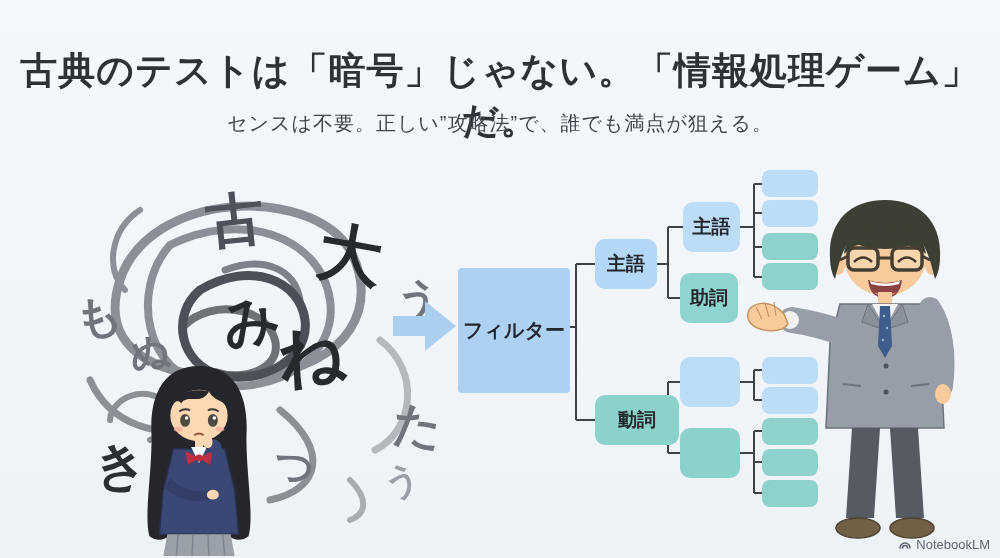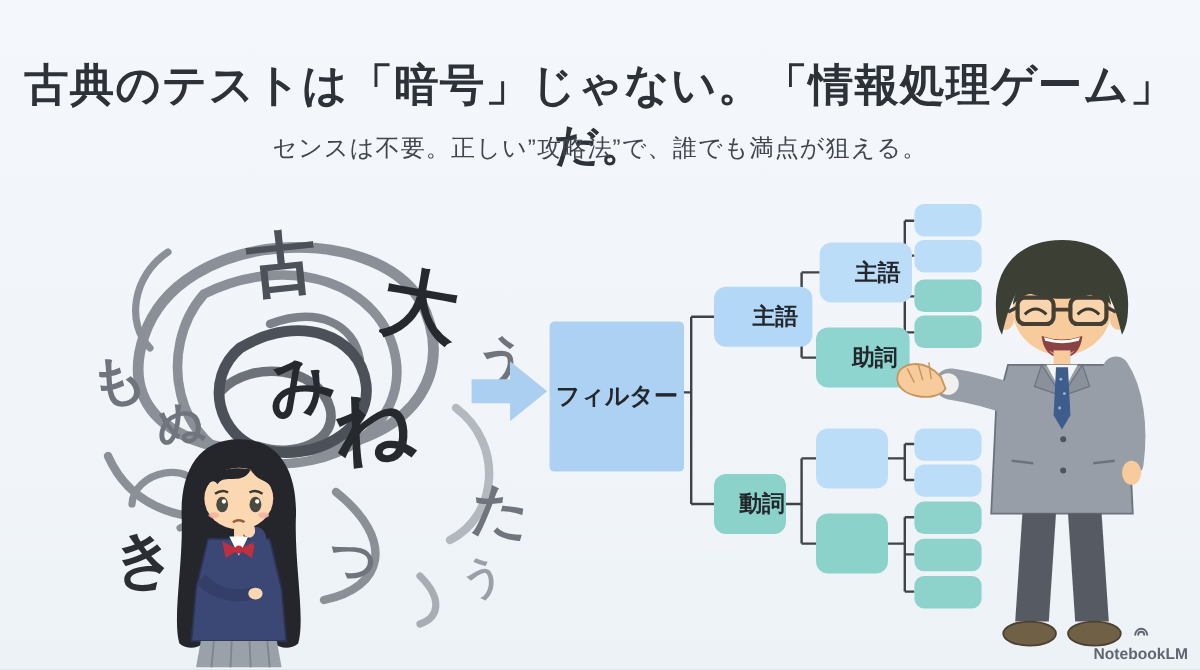--- a/index.html
+++ b/index.html
@@ -6,31 +6,31 @@
   #stage{position:relative;width:1000px;height:558px;margin:0 auto;overflow:hidden;
          background:linear-gradient(180deg,#f4f8fc 0%,#f1f5fa 60%,#edf2f7 100%);}
   .abs{position:absolute;}
   .title{position:absolute;top:46px;left:0;right:0;text-align:center;
          font-size:37px;font-weight:800;color:#2d3138;letter-spacing:1px;}
   .subtitle{position:absolute;top:110px;left:0;right:0;text-align:center;
          font-size:20px;font-weight:500;color:#41464e;letter-spacing:1px;}
   .node{position:absolute;display:flex;align-items:center;justify-content:center;
         border-radius:10px;font-weight:700;color:#23272c;}
   .node.big{border-radius:4px;font-size:20px;}
-  .node.mid{font-size:19px;padding-left:20px;}
+  .node.mid{font-size:19px;}
   .blue-box{background:#acd1f3;}
   .blue-box2{background:#b3d7f6;}
   .leaf-blue{background:#bbddf8;}
   .teal-box{background:#8bd2cb;}
   .teal-box2{background:#8fd5cf;font-family:Liberation Mono, monospace;}
   .leaf-teal{background:#8ed2cc;}
   .leaf{position:absolute;width:56px;height:27px;border-radius:8px;}
   svg text{font-weight:bold;}
   .watermark{position:absolute;right:10px;bottom:6px;display:flex;align-items:center;gap:4px;
-             color:#5f6672;font-size:13px;font-weight:700;flex-direction:column;}
+             color:#5f6672;font-size:13px;font-weight:400;}
 </style>
 </head>
 <body>
 
 <div id="stage">
 
   <div class="title">古典のテストは「暗号」じゃない。「情報処理ゲーム」だ。</div>
   <div class="subtitle">センスは不要。正しい”攻略法”で、誰でも満点が狙える。</div>
 
   <svg class="abs" style="left:50px;top:150px;" width="400" height="390" viewBox="0 0 400 390">
@@ -75,21 +75,21 @@
       <path d="M740 382 H754 M754 370 V400 M754 370 H762 M754 400 H762"></path>
       <path d="M740 453 H754 M754 431 V493 M754 431 H762 M754 462 H762 M754 493 H762"></path>
     </g>
   </svg>
 
   <div class="node big blue-box" style="left:458px;top:268px;width:112px;height:125px;">フィルター</div>
 
   <div class="node mid blue-box2" style="left:595px;top:239px;width:62px;height:50px;">主語</div>
   <div class="node mid leaf-blue" style="left:683px;top:202px;width:57px;height:50px;">主語</div>
   <div class="node mid teal-box2" style="left:680px;top:273px;width:58px;height:50px;">助詞</div>
-  <div class="node mid teal-box" style="left:595px;top:395px;width:40px;height:50px;">動詞</div>
+  <div class="node mid teal-box" style="left:595px;top:395px;width:84px;height:50px;">動詞</div>
 
   <div class="node leaf-blue" style="left:680px;top:357px;width:60px;height:50px;"></div>
   <div class="node teal-box" style="left:680px;top:428px;width:60px;height:50px;"></div>
 
   <div class="leaf leaf-blue" style="left:762px;top:170px;"></div>
   <div class="leaf leaf-blue" style="left:762px;top:200px;"></div>
   <div class="leaf leaf-teal" style="left:762px;top:233px;"></div>
   <div class="leaf leaf-teal" style="left:762px;top:263px;"></div>
   <div class="leaf leaf-blue" style="left:762px;top:357px;"></div>
   <div class="leaf leaf-blue" style="left:762px;top:387px;"></div>

